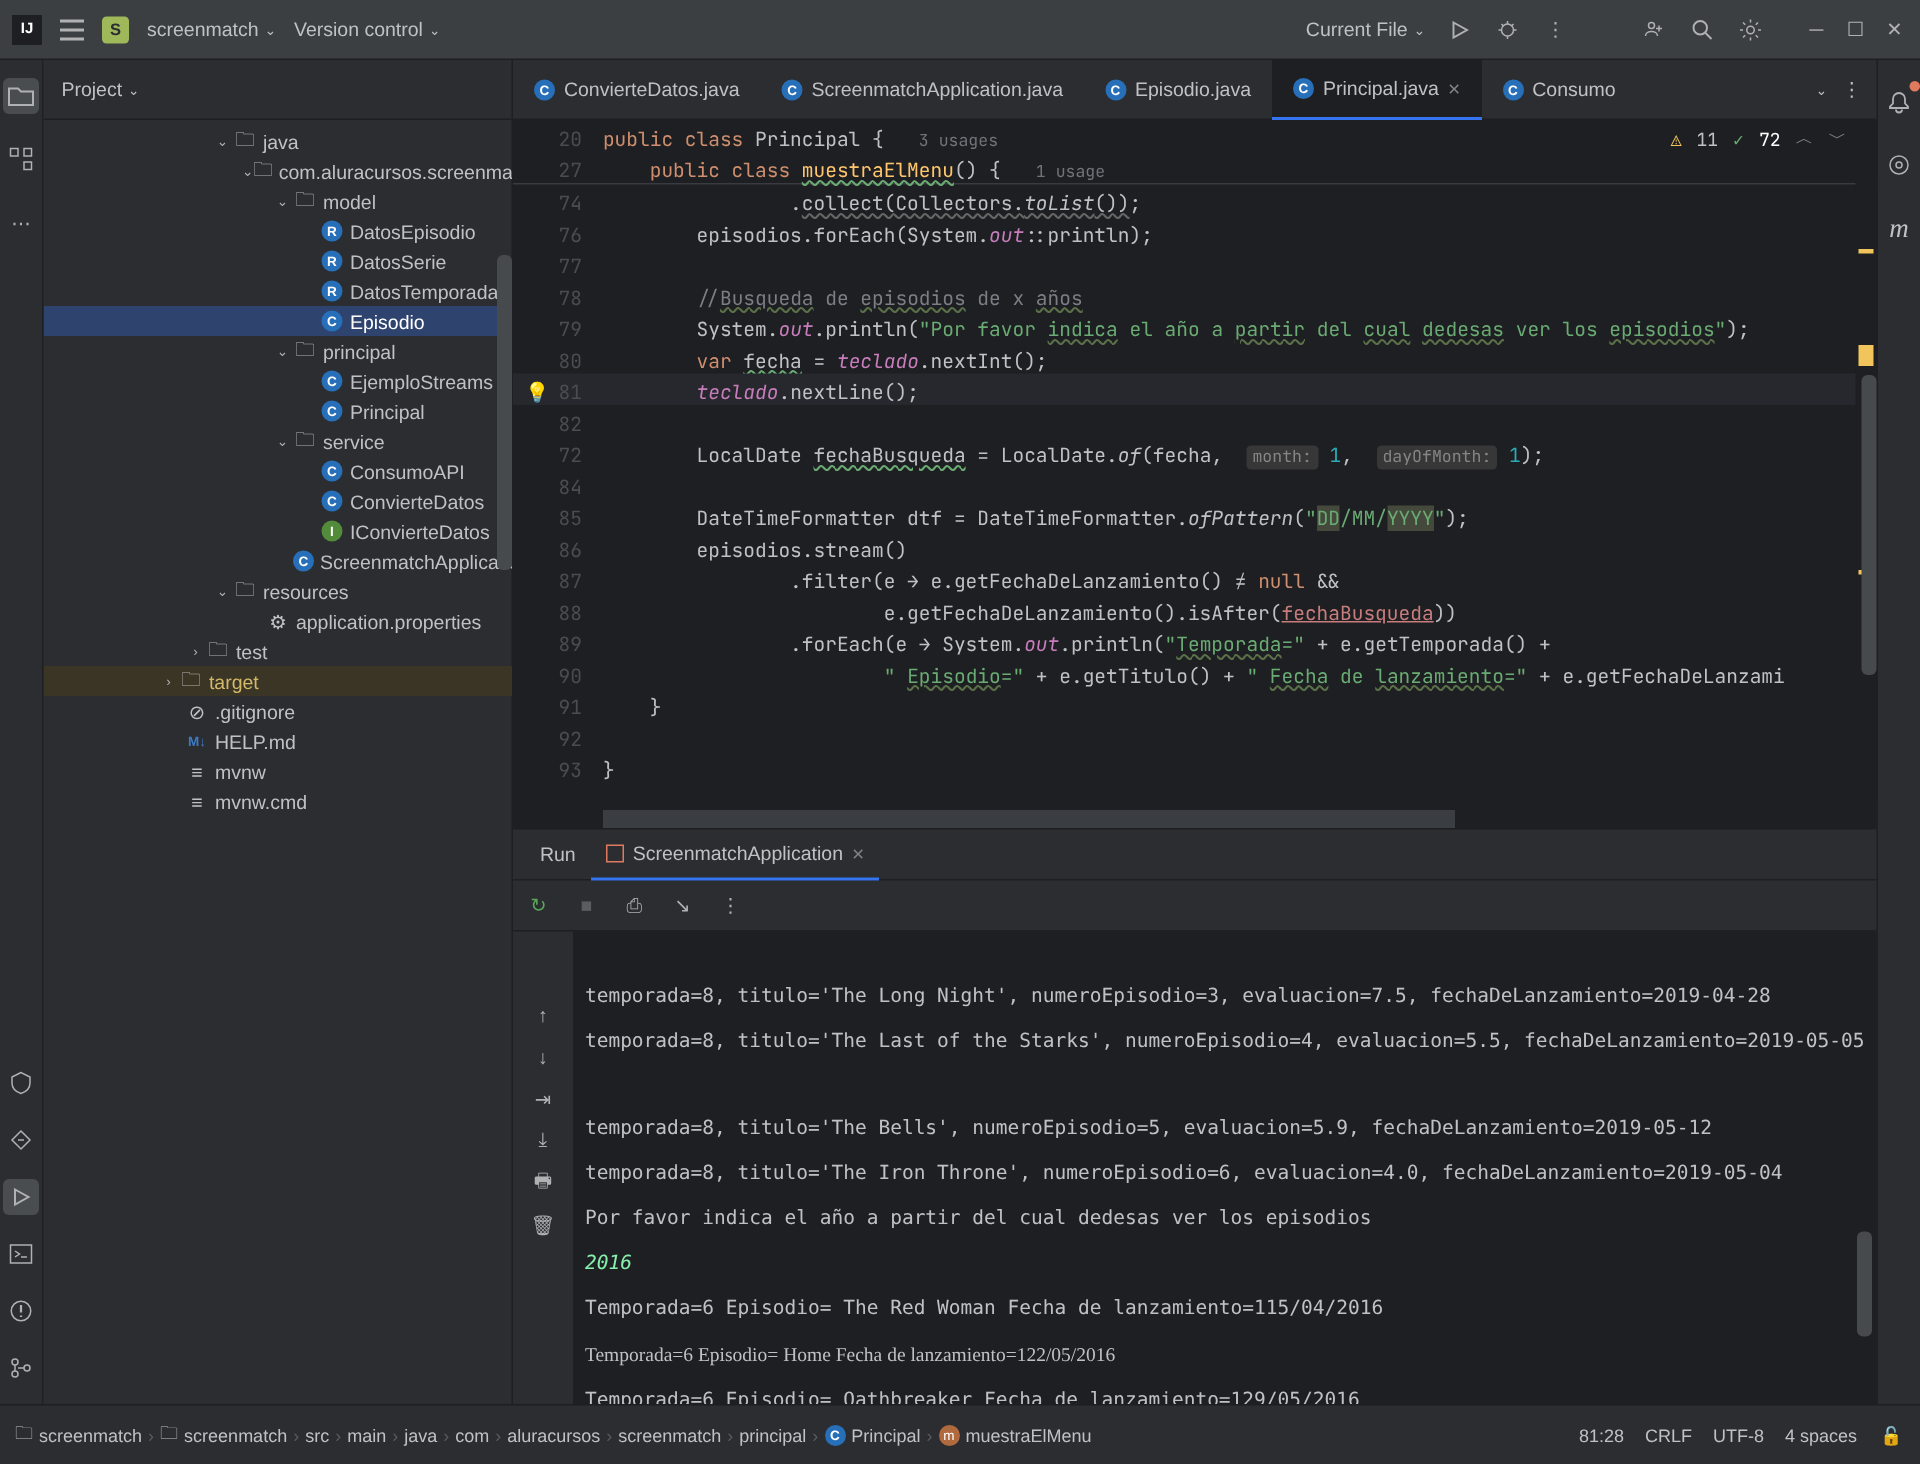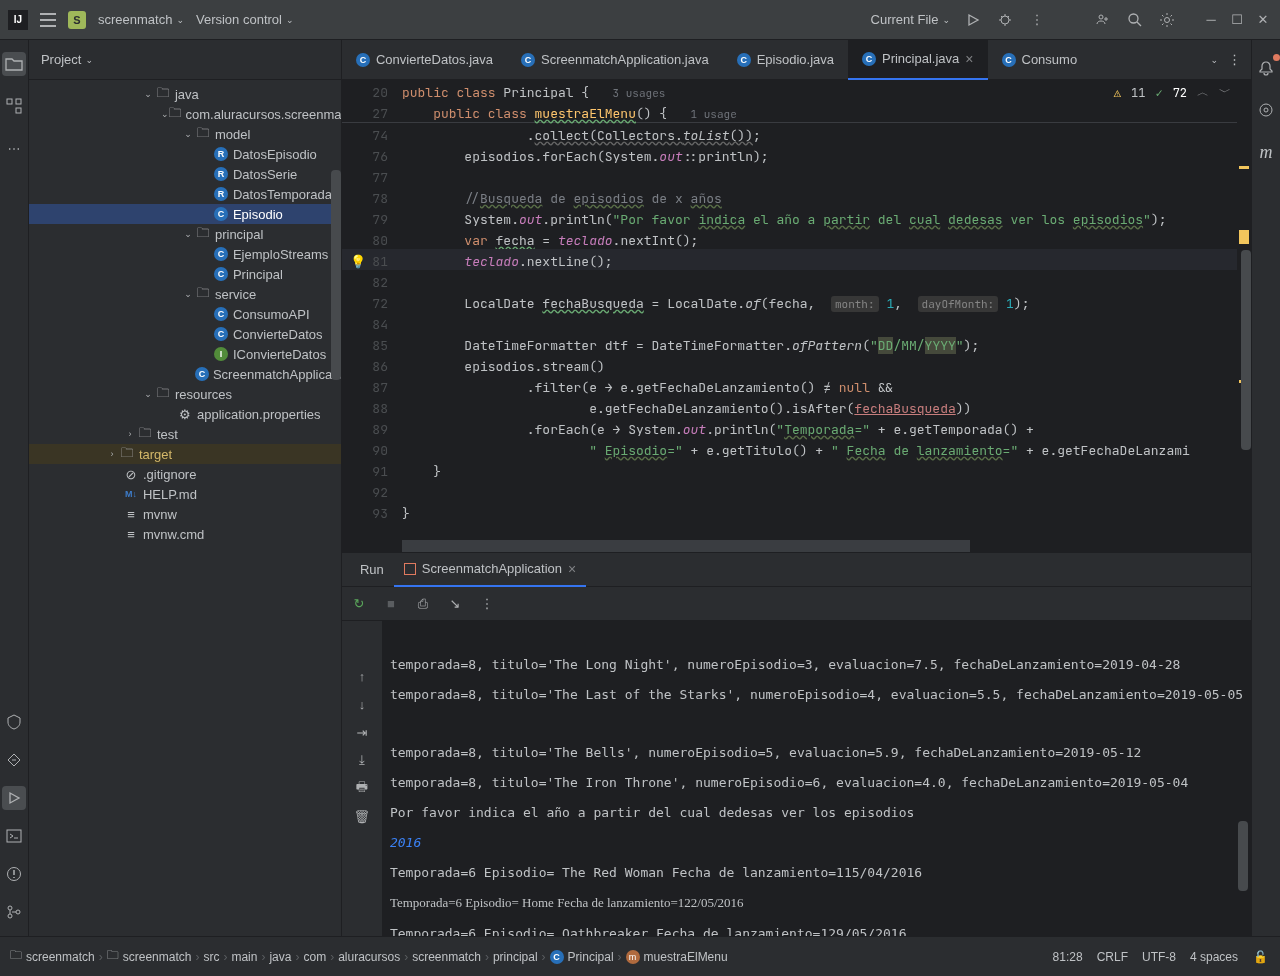--- a/index.html
+++ b/index.html
@@ -71,21 +71,21 @@
 .editor-scroll-h-thumb { position: absolute; left: 0; width: 68%; height: 100%; background: #3a3d41; }
 
 .run-panel { height: 384px; background: #2b2d30; border-top: 1px solid #1e1f22; display: flex; }
 .run-left { width: 40px; display: flex; flex-direction: column; align-items: center; gap: 10px; padding-top: 46px; }
 .run-body { flex: 1; display: flex; flex-direction: column; }
 .run-tabs { height: 34px; display: flex; align-items: center; border-bottom: 1px solid #1e1f22; padding-left: 8px; }
 .run-tab-label { padding: 0 10px; color: #bfc2c5; }
 .run-active-tab { height: 34px; padding: 0 10px; display: flex; align-items: center; gap: 6px; border-bottom: 2px solid #3574f0; }
 .run-toolbar { height: 34px; display: flex; align-items: center; gap: 14px; padding-left: 8px; border-bottom: 1px solid #1e1f22; }
 .console { flex: 1; background: #1e1f22; font-family: Consolas, monospace; font-size: 13px; padding: 6px 8px; overflow: hidden; white-space: pre; color: #bfc2c5; position: relative; }
-.console-input { color: #3b82f6; font-style: italic; }
+.console-input { color: #86efac; font-style: italic; }
 .console-scrollbar { position: absolute; right: 3px; top: 200px; width: 10px; height: 70px; background: #474a4d; border-radius: 4px; }
 
 .statusbar { height: 40px; background: #2b2d30; border-top: 1px solid #1e1f22; display: flex; align-items: center; padding: 0 10px; font-size: 12px; }
 .crumbs { display: flex; align-items: center; gap: 4px; }
 .crumb-sep { color: #5a5d60; }
 .status-right { margin-left: auto; display: flex; align-items: center; gap: 14px; }
 svg { display: block; }
 </style>
 </head>
 <body>

